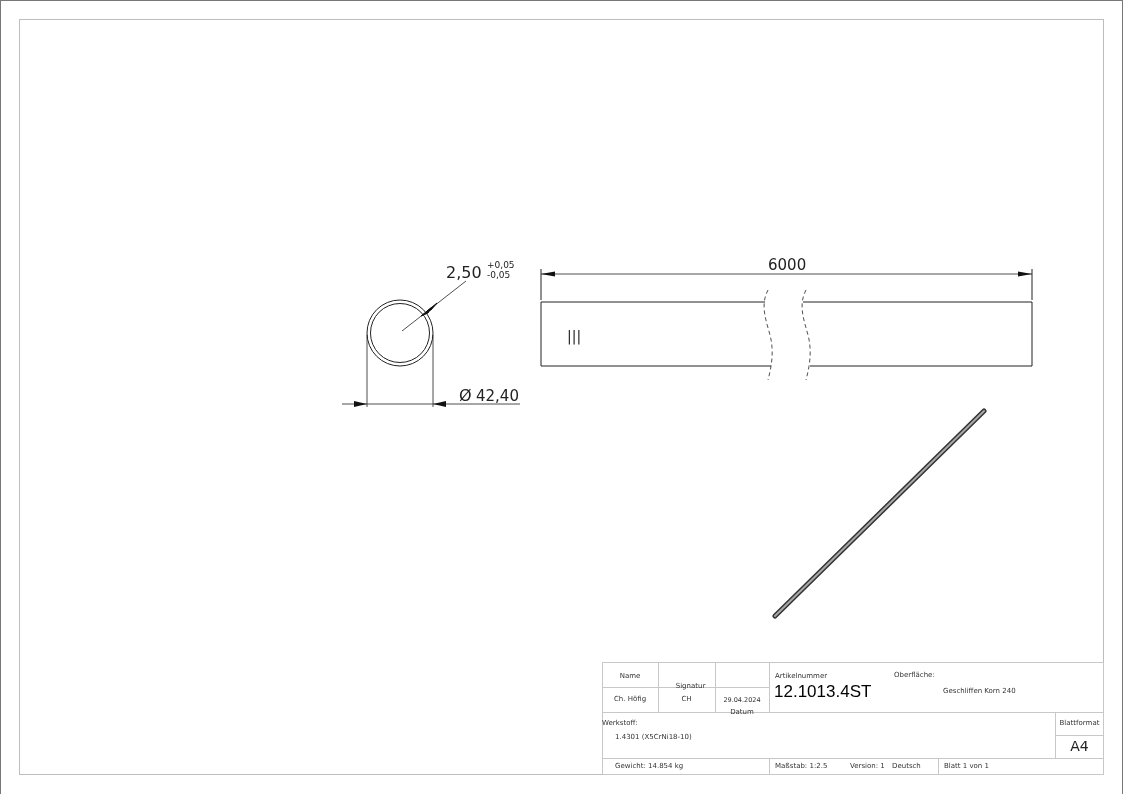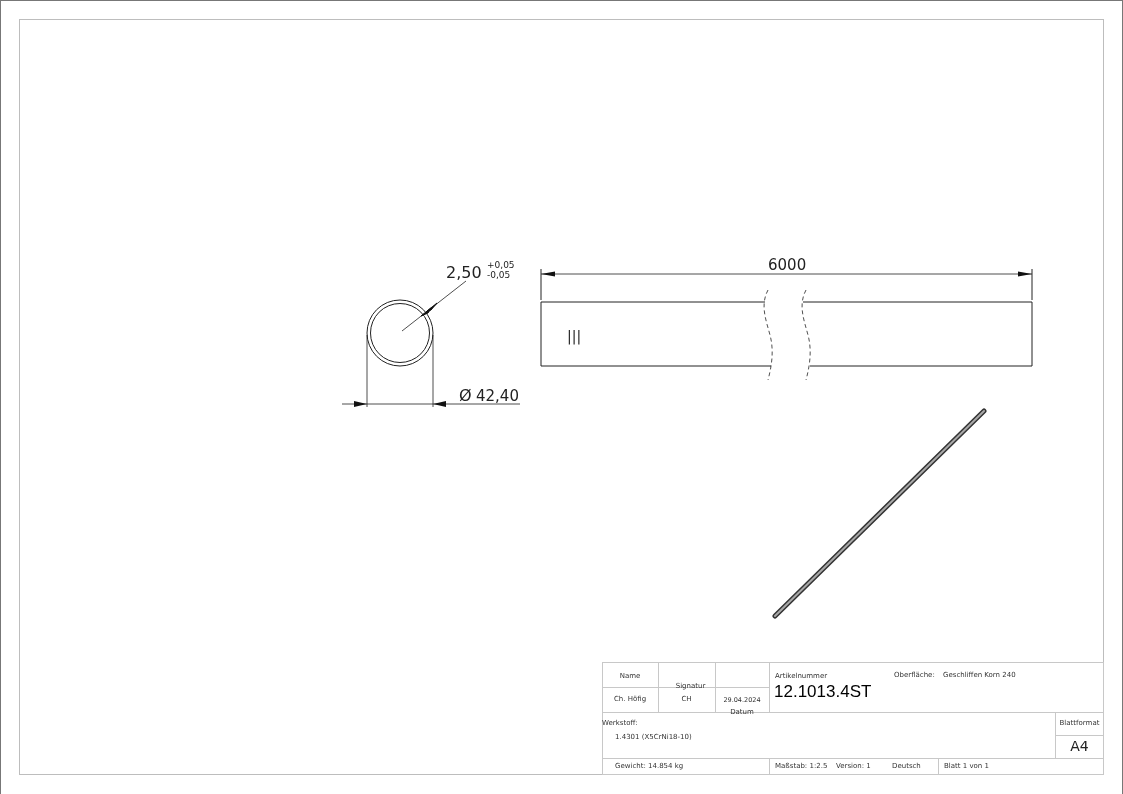--- a/index.html
+++ b/index.html
@@ -98,26 +98,26 @@
   <div class="cell center" style="left:56px;top:20px;width:57px;padding-left:8px;">Signatur</div>
   <div class="cell center" style="left:113px;top:10px;width:54px;margin-top:36px;">Datum</div>
 
   <div class="cell center" style="left:0;top:33px;width:56px;">Ch. Höfig</div>
   <div class="cell center" style="left:56px;top:33px;width:57px;">CH</div>
   <div class="cell center" style="left:113px;top:34px;width:54px;font-size:6.5px;">29.04.2024</div>
 
   <div class="cell" style="left:173px;top:10px;">Artikelnummer</div>
   <div class="cell big-art" style="left:172px;top:20px;">12.1013.4ST</div>
   <div class="cell" style="left:292px;top:9px;">Oberfläche:</div>
-  <div class="cell" style="left:341px;top:9px;">Geschliffen Korn 240</div>
+  <div class="cell" style="left:341px;top:25px;">Geschliffen Korn 240</div>
 
   <div class="cell" style="left:0;top:57px;">Werkstoff:</div>
   <div class="cell" style="left:13px;top:71px;">1.4301 (X5CrNi18-10)</div>
 
   <div class="cell center" style="left:453px;top:57px;width:49px;">Blattformat</div>
   <div class="cell center fmt" style="left:453px;top:76px;width:49px;">A4</div>
 
   <div class="cell" style="left:13px;top:100px;">Gewicht: 14.854 kg</div>
   <div class="cell" style="left:173px;top:100px;">Maßstab: 1:2.5</div>
-  <div class="cell" style="left:234px;top:100px;">Version: 1</div>
+  <div class="cell" style="left:248px;top:100px;">Version: 1</div>
   <div class="cell" style="left:290px;top:100px;">Deutsch</div>
   <div class="cell" style="left:342px;top:100px;">Blatt 1 von 1</div>
 </div>
 
 </body></html>

